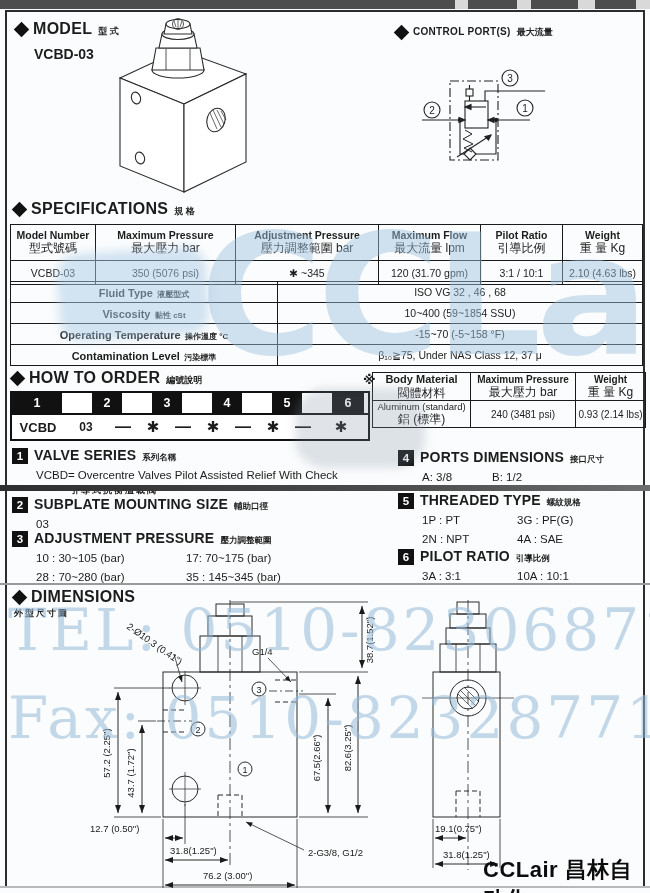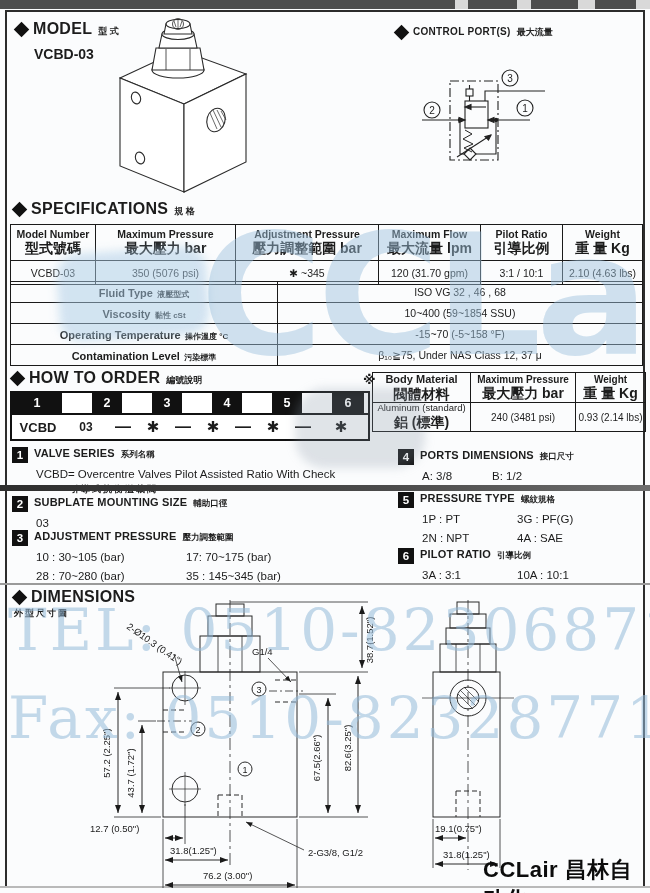--- a/index.html
+++ b/index.html
@@ -10,36 +10,36 @@
   .hd{position:absolute;display:flex;align-items:baseline;gap:6px;font-weight:bold}
   .dia{width:11px;height:11px;background:#111;transform:rotate(45deg);display:inline-block;
        align-self:center;flex:0 0 auto}
   .hd .t{font-size:16px;letter-spacing:.3px}
   .hd .cn{font-size:9px;font-weight:bold;color:#222}
   
   table{border-collapse:collapse;table-layout:fixed}
   .grid td,.grid th{border:1.3px solid #1a1a1a;padding:0;text-align:center;vertical-align:middle;
        font-family:inherit}
   .grid .en{font-weight:bold;font-size:10.5px;line-height:1.15;display:block}
-  .grid .cn{font-size:14px;font-weight:bold;display:block;line-height:1.2}
+  .grid .cn{font-size:12px;font-weight:normal;display:block;line-height:1.2}
   .grid .val{font-size:10.5px}
   
   .ribbon{position:absolute;left:10px;top:391px;width:356px;border:2px solid #111;background:#fff}
   .rib-top{display:flex;height:20px}
   .rib-top .b{background:#111;color:#fff;font-weight:bold;font-size:12.5px;display:flex;
        align-items:center;justify-content:center}
   .rib-top .w{background:#fff}
   .rib-bot{display:flex;height:24px;border-top:2px solid #111;align-items:center}
   .rib-bot span{display:flex;align-items:center;justify-content:center;font-weight:bold}
   
   .sec{position:absolute}
   .sec-head{display:flex;align-items:baseline;gap:6px}
   .sec-num{width:16px;height:16px;background:#111;color:#fff;font-weight:bold;font-size:11.5px;
        display:inline-flex;align-items:center;justify-content:center;align-self:center;flex:0 0 auto}
-  .sec-title{font-weight:bold;font-size:11px;letter-spacing:.2px}
+  .sec-title{font-weight:bold;font-size:14px;letter-spacing:.2px}
   .sec-cn{font-size:8.5px;font-weight:bold}
   .sec-body{font-size:11.5px;margin:3px 0 0 24px;line-height:1.45}
   .g2{display:grid;grid-template-columns:150px 150px;row-gap:2px}
   .g2n{display:grid;grid-template-columns:95px 95px;row-gap:2px}
   
   .wm{position:absolute;pointer-events:none;white-space:nowrap}
   .wm-brand{font-family:"DejaVu Sans",sans-serif;font-weight:bold;font-size:168px;
        color:rgba(158,194,222,.47);letter-spacing:-6px;line-height:1}
   .wm-line{font-family:"DejaVu Serif","Liberation Serif",serif;font-size:58px;
        color:rgba(148,186,216,.55);letter-spacing:3px}
@@ -269,21 +269,21 @@
   </tbody>
     </table>
 
   <div class="sec" style="left:12px;top:447px;width:380px">
     <div class="sec-head">
       <span class="sec-num">1</span>
       <span class="sec-title">VALVE SERIES</span>
       <span class="sec-cn">系列名稱</span>
     </div>
     <div class="sec-body">
-      <div>VCBD=  Overcentre Valves Pilot Assisted Ratio With Check</div>
+      <div>VCBD=  Overcentre Valves Pilot Assisted Relief With Check</div>
       <div style="font-size:9px;font-weight:bold;margin-left:34px;letter-spacing:2px">引導式抗衡溢載閥</div>
     </div>
   </div>
 
   <div class="sec" style="left:12px;top:496px">
     <div class="sec-head">
       <span class="sec-num">2</span>
       <span class="sec-title">SUBPLATE MOUNTING SIZE</span>
       <span class="sec-cn">輔助口徑</span>
     </div>
@@ -312,21 +312,21 @@
     </div>
     <div class="sec-body" style="display:grid;grid-template-columns:70px 70px">
       <span>A: 3/8</span>
       <span>B: 1/2</span>
     </div>
   </div>
 
   <div class="sec" style="left:398px;top:492px">
     <div class="sec-head">
       <span class="sec-num">5</span>
-      <span class="sec-title">PRESSURE TYPE</span>
+      <span class="sec-title">THREADED TYPE</span>
       <span class="sec-cn">螺紋規格</span>
     </div>
     <div class="sec-body g2n">
       <span>1P : PT</span>
       <span>3G : PF(G)</span>
       <span>2N : NPT</span>
       <span>4A : SAE</span>
     </div>
   </div>
 

